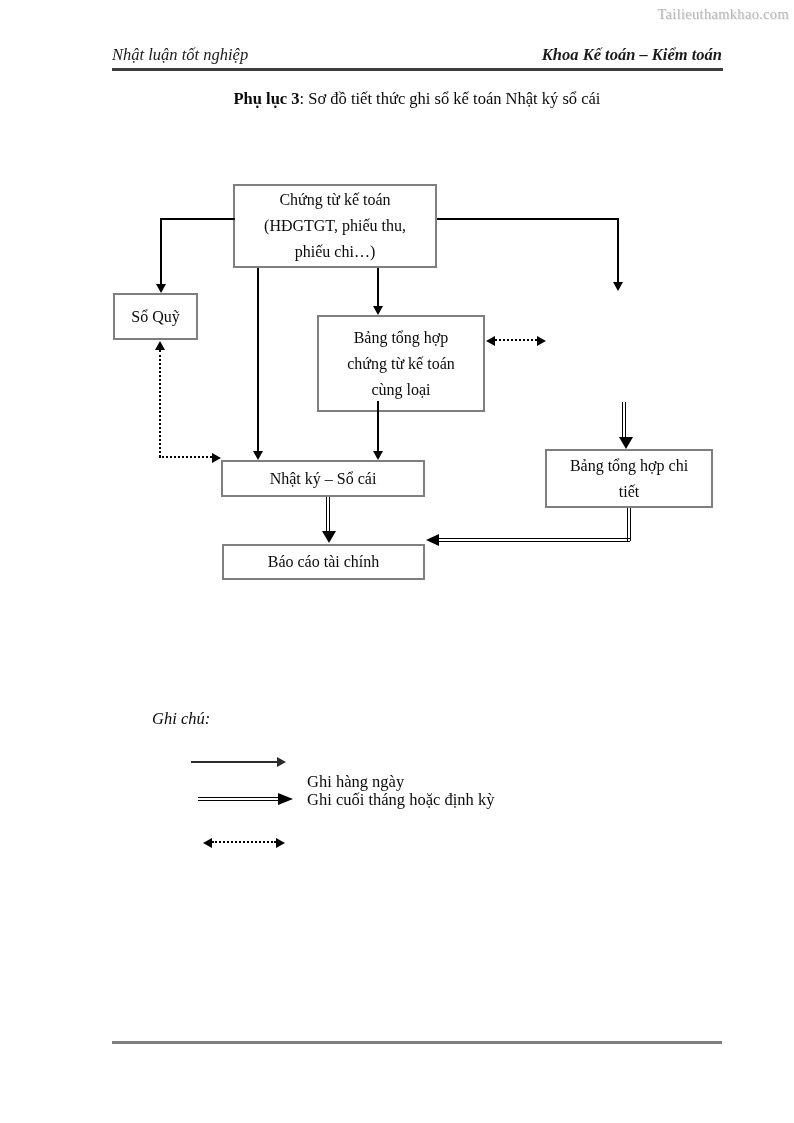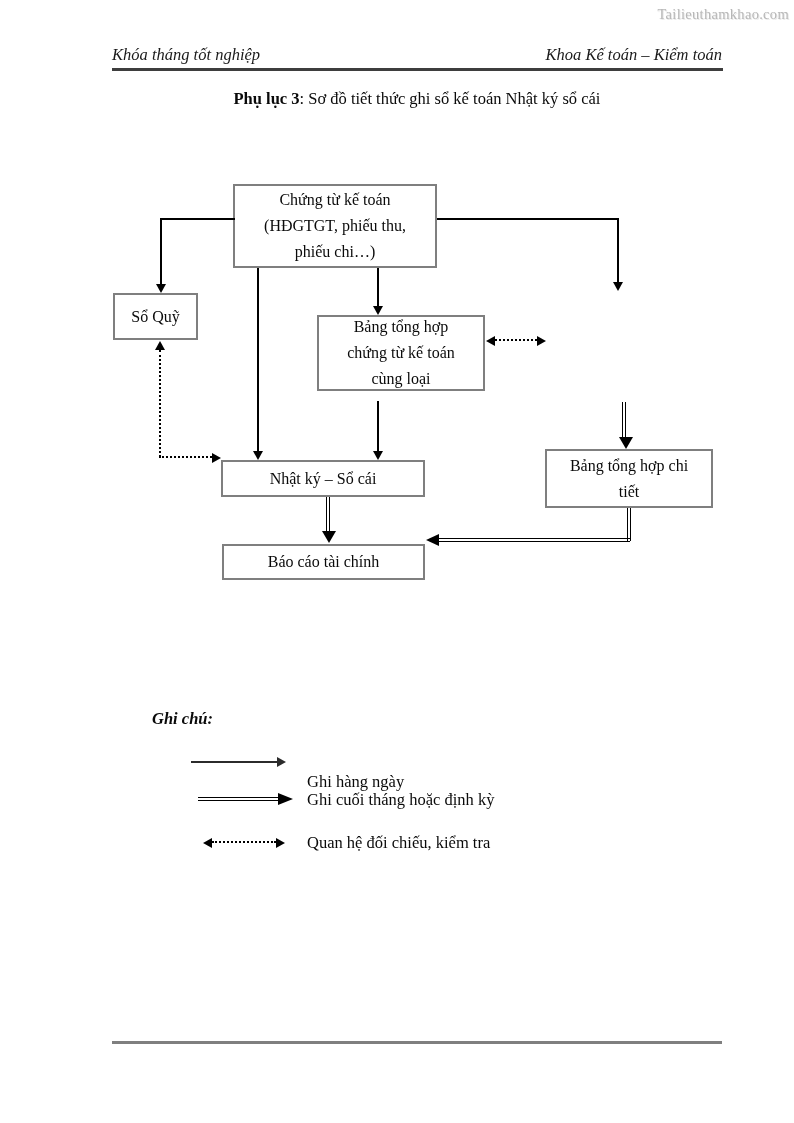--- a/index.html
+++ b/index.html
@@ -48,41 +48,41 @@
   .tri{position:absolute;width:0;height:0;}
   .ad{border-left:5px solid transparent;border-right:5px solid transparent;border-top:9px solid #000;}
   .au{border-left:5px solid transparent;border-right:5px solid transparent;border-bottom:9px solid #000;}
   .ar{border-top:5px solid transparent;border-bottom:5px solid transparent;border-left:9px solid #000;}
   .al{border-top:5px solid transparent;border-bottom:5px solid transparent;border-right:9px solid #000;}
   .AD{border-left:7px solid transparent;border-right:7px solid transparent;border-top:12px solid #000;}
   .AL{border-top:6px solid transparent;border-bottom:6px solid transparent;border-right:13px solid #000;}
   .AR{border-top:6px solid transparent;border-bottom:6px solid transparent;border-left:15px solid #000;}
 
   
-  .legend-title{position:absolute;left:152px;top:709px;font-size:16.5px;font-weight:bold;font-style:italic;color:#0a0a0a;}
+  .legend-title{position:absolute;left:152px;top:709px;font-size:16.5px;font-weight:normal;font-style:italic;color:#0a0a0a;}
   .legend-label{position:absolute;left:307px;font-size:16.5px;color:#0a0a0a;}
   .lg-line{position:absolute;height:2px;background:#2b2b2b;}
 </style>
 </head>
 <body>
 
 <div class="page">
 
   <div class="watermark">Tailieuthamkhao.com</div>
-  <div class="hdr-text" style="left:112px;">Khóa tháng tốt nghiệp</div>
-  <div class="hdr-text" style="right:72px;">Khoa Kế toán – Kiểm toán</div>
+  <div class="hdr-text" style="left:112px;">Nhật luận tốt nghiệp</div>
+  <div class="hdr-text" style="right:72px;font-weight:bold;">Khoa Kế toán – Kiểm toán</div>
   <div class="hdr-rule"></div>
 
   <div class="title"><span class="b">Phụ lục 3</span><span>: Sơ đồ tiết thức ghi sổ kế toán Nhật ký sổ cái</span></div>
 
   <div class="node" style="left:233px;top:184px;width:204px;height:84px;">Chứng từ kế toán
 (HĐGTGT, phiếu thu,
 phiếu chi…)</div>
   <div class="node" style="left:113px;top:293px;width:85px;height:47px;">Sổ Quỹ</div>
-  <div class="node" style="left:317px;top:315px;width:168px;height:76px;">Bảng  tổng hợp
+  <div class="node" style="left:317px;top:315px;width:168px;height:97px;">Bảng  tổng hợp
 chứng từ kế toán
 cùng loại</div>
   <div class="node" style="left:221px;top:460px;width:204px;height:37px;">Nhật ký – Sổ cái</div>
   <div class="node" style="left:545px;top:449px;width:168px;height:59px;">Bảng tổng hợp chi
 tiết</div>
   <div class="node" style="left:222px;top:544px;width:203px;height:36px;">Báo cáo tài chính</div>
 
   <div class="lh" style="left:160px;top:218px;width:75px;"></div>
   <div class="lv" style="left:160px;top:218px;height:66px;"></div>
   <div class="tri ad" style="left:156px;top:284px;"></div>
@@ -125,17 +125,16 @@
   <div class="tri ar" style="left:277px;top:757px;border-left-color:#2b2b2b;"></div>
   <div class="legend-label" style="top:772px;">Ghi hàng ngày</div>
 
   <div class="dblh" style="left:198px;top:797px;width:80px;"></div>
   <div class="tri AR" style="left:278px;top:793px;"></div>
   <div class="legend-label" style="top:790px;">Ghi cuối tháng hoặc định kỳ</div>
 
   <div class="tri al" style="left:203px;top:838px;"></div>
   <div class="doth" style="left:212px;top:841px;width:64px;"></div>
   <div class="tri ar" style="left:276px;top:838px;"></div>
-  <div class="legend-label" style="top:833px;">Quan hệ đối chiếu, kiểm tra</div>
 
   <div class="ftr-rule"></div>
 
 </div>
 
 </body></html>

